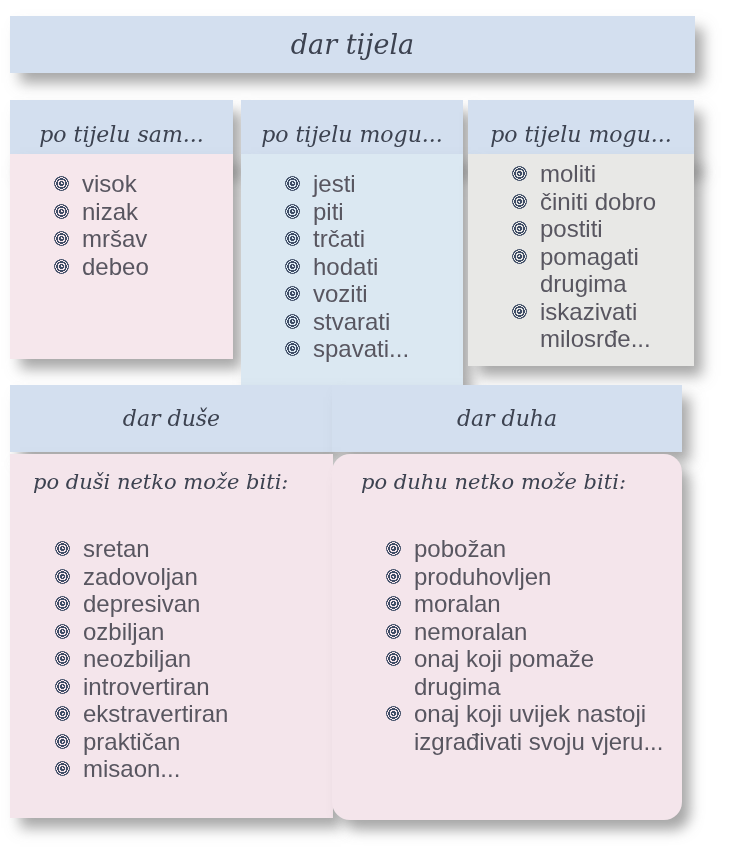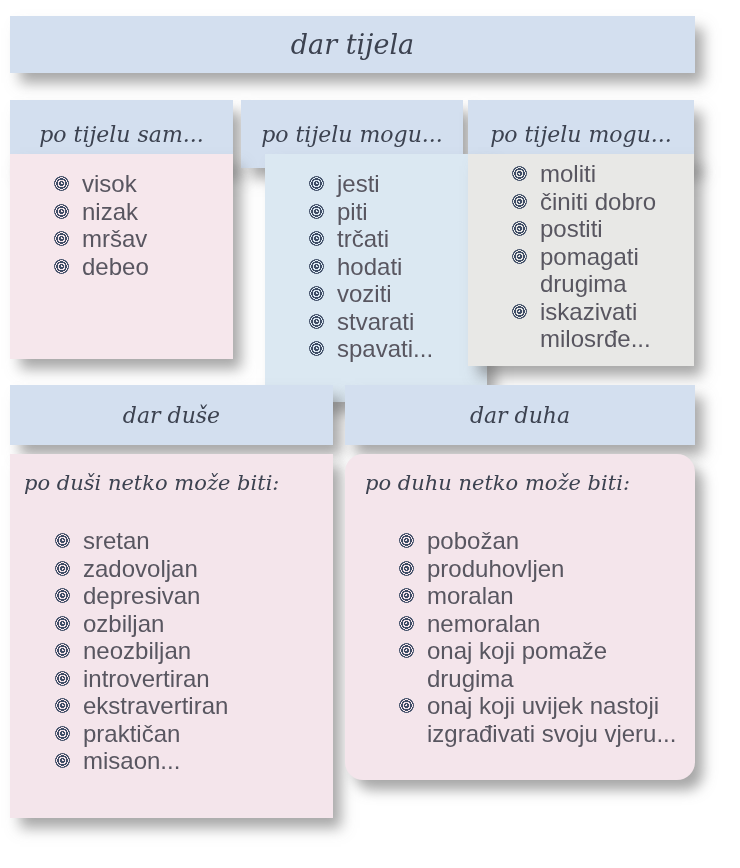--- a/index.html
+++ b/index.html
@@ -15,31 +15,31 @@
 
   .header-top{left:10px;top:16px;width:685px;height:57px;font-size:27px;}
 
   .col-hdr{top:100px;height:68px;font-size:22px;}
   .c1{left:10px;width:223px;}
   .c2{left:241px;width:222px;}
   .c3{left:468px;width:226px;}
 
   .col-body{top:154px;}
   .body-1{background:var(--pink-bg);height:205px;}
-  .body-2{background:var(--blue-bg);height:248px;margin-left:24px;}
+  .body-2{background:var(--blue-bg);height:248px;}
   .body-3{background:var(--gray-bg);height:212px;}
 
-  .p-hdr{top:385px;height:60px;font-size:22px;}
+  .p-hdr{top:385px;height:67px;font-size:22px;}
   .p1{left:10px;width:323px;}
-  .p2{left:345px;width:350px;}
+  .p2{left:332px;width:350px;}
   .p-body{top:454px;background:var(--bottom-pink-bg);}
   .pb1{height:364px;}
-  .pb2{height:326px;border-radius:18px;}
-
-  .intro{font-size:21px;line-height:26px;margin:0;padding-top:16px;}
+  .pb2{height:366px;border-radius:18px;}
+
+  .intro{font-size:21px;line-height:26px;margin:9px;padding-top:6px;}
   .pb1 .intro{padding-left:14px;}
   .pb2 .intro{padding-left:20px;}
 
   ul.list{list-style:none;margin:0;padding:0;color:var(--list-text);
           font-size:24px;line-height:27.5px;}
   .body-1 ul.list,.body-2 ul.list{padding:16px 6px 0 44px;}
   .body-3 ul.list{padding:6px 4px 0 44px;}
   .pb1 ul.list{padding:31px 6px 0 45px;}
   .pb2 ul.list{padding:31px 4px 0 54px;}
 

